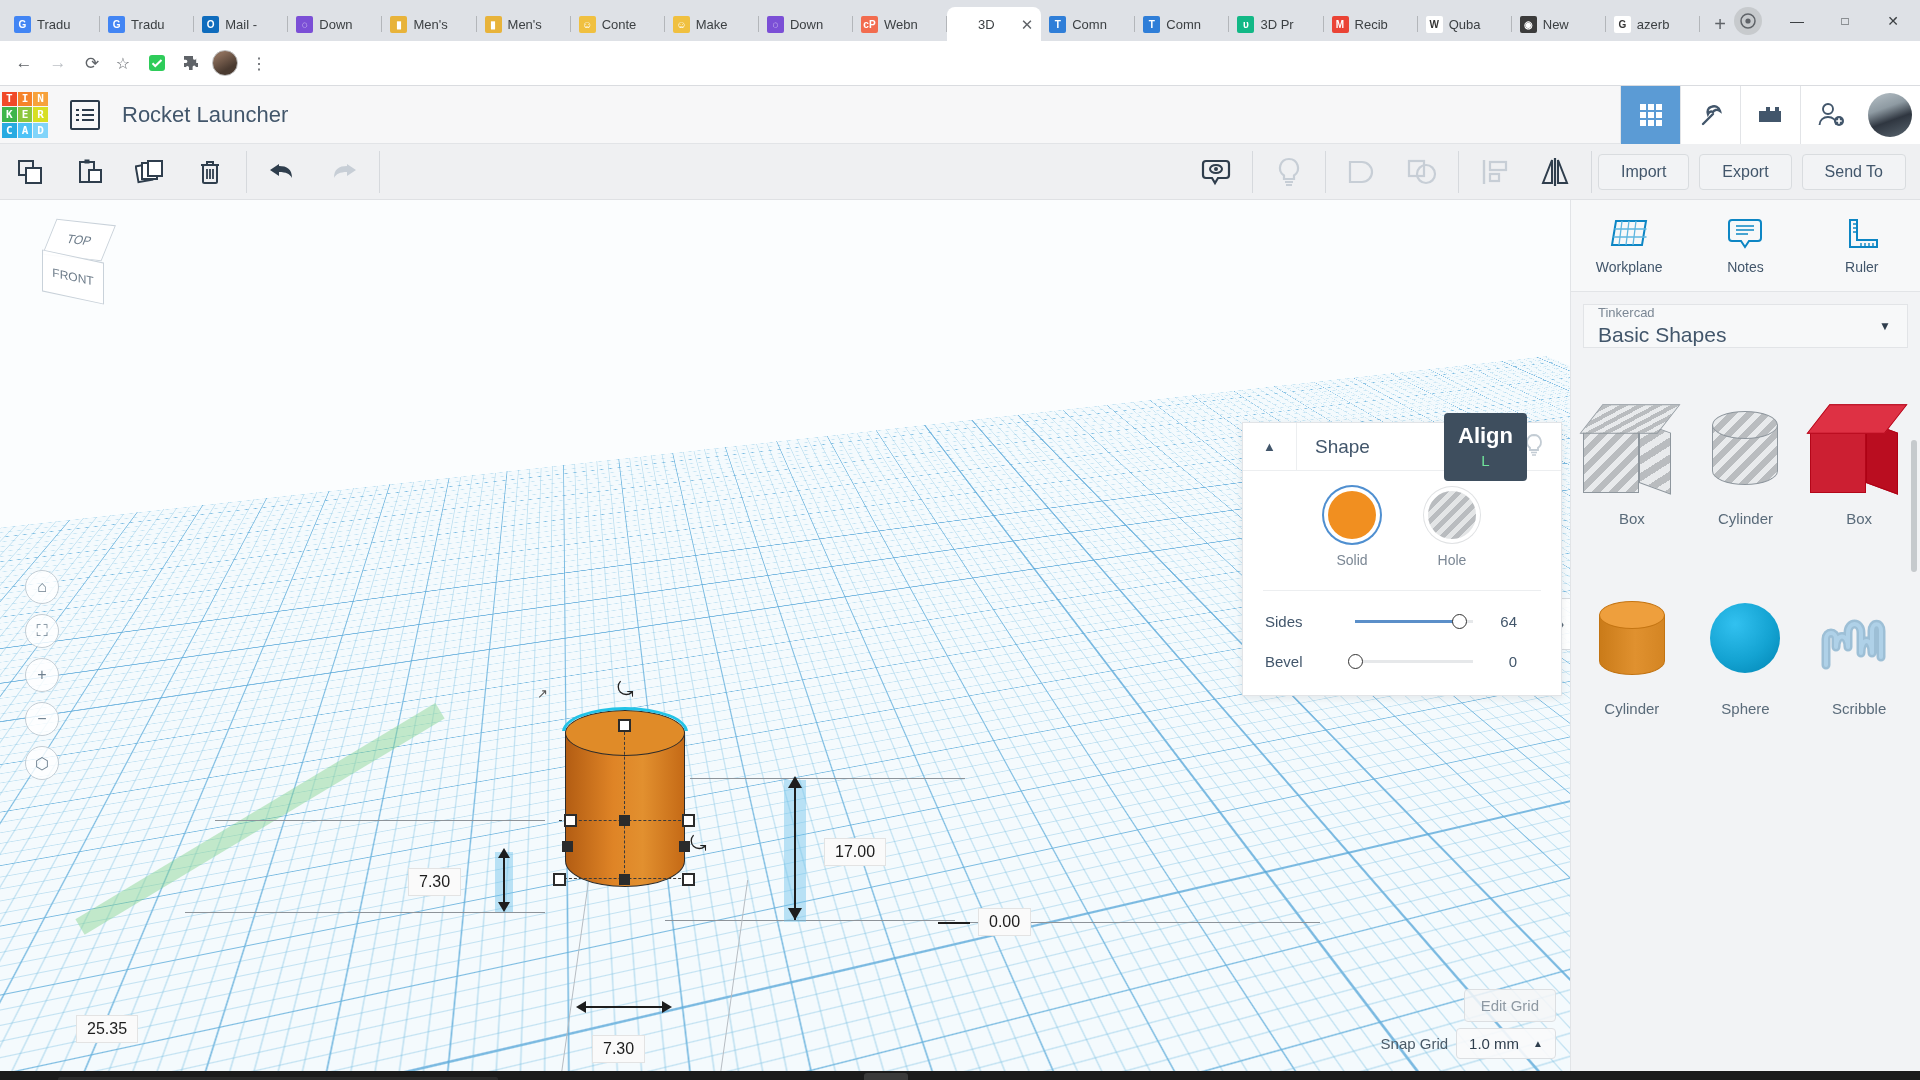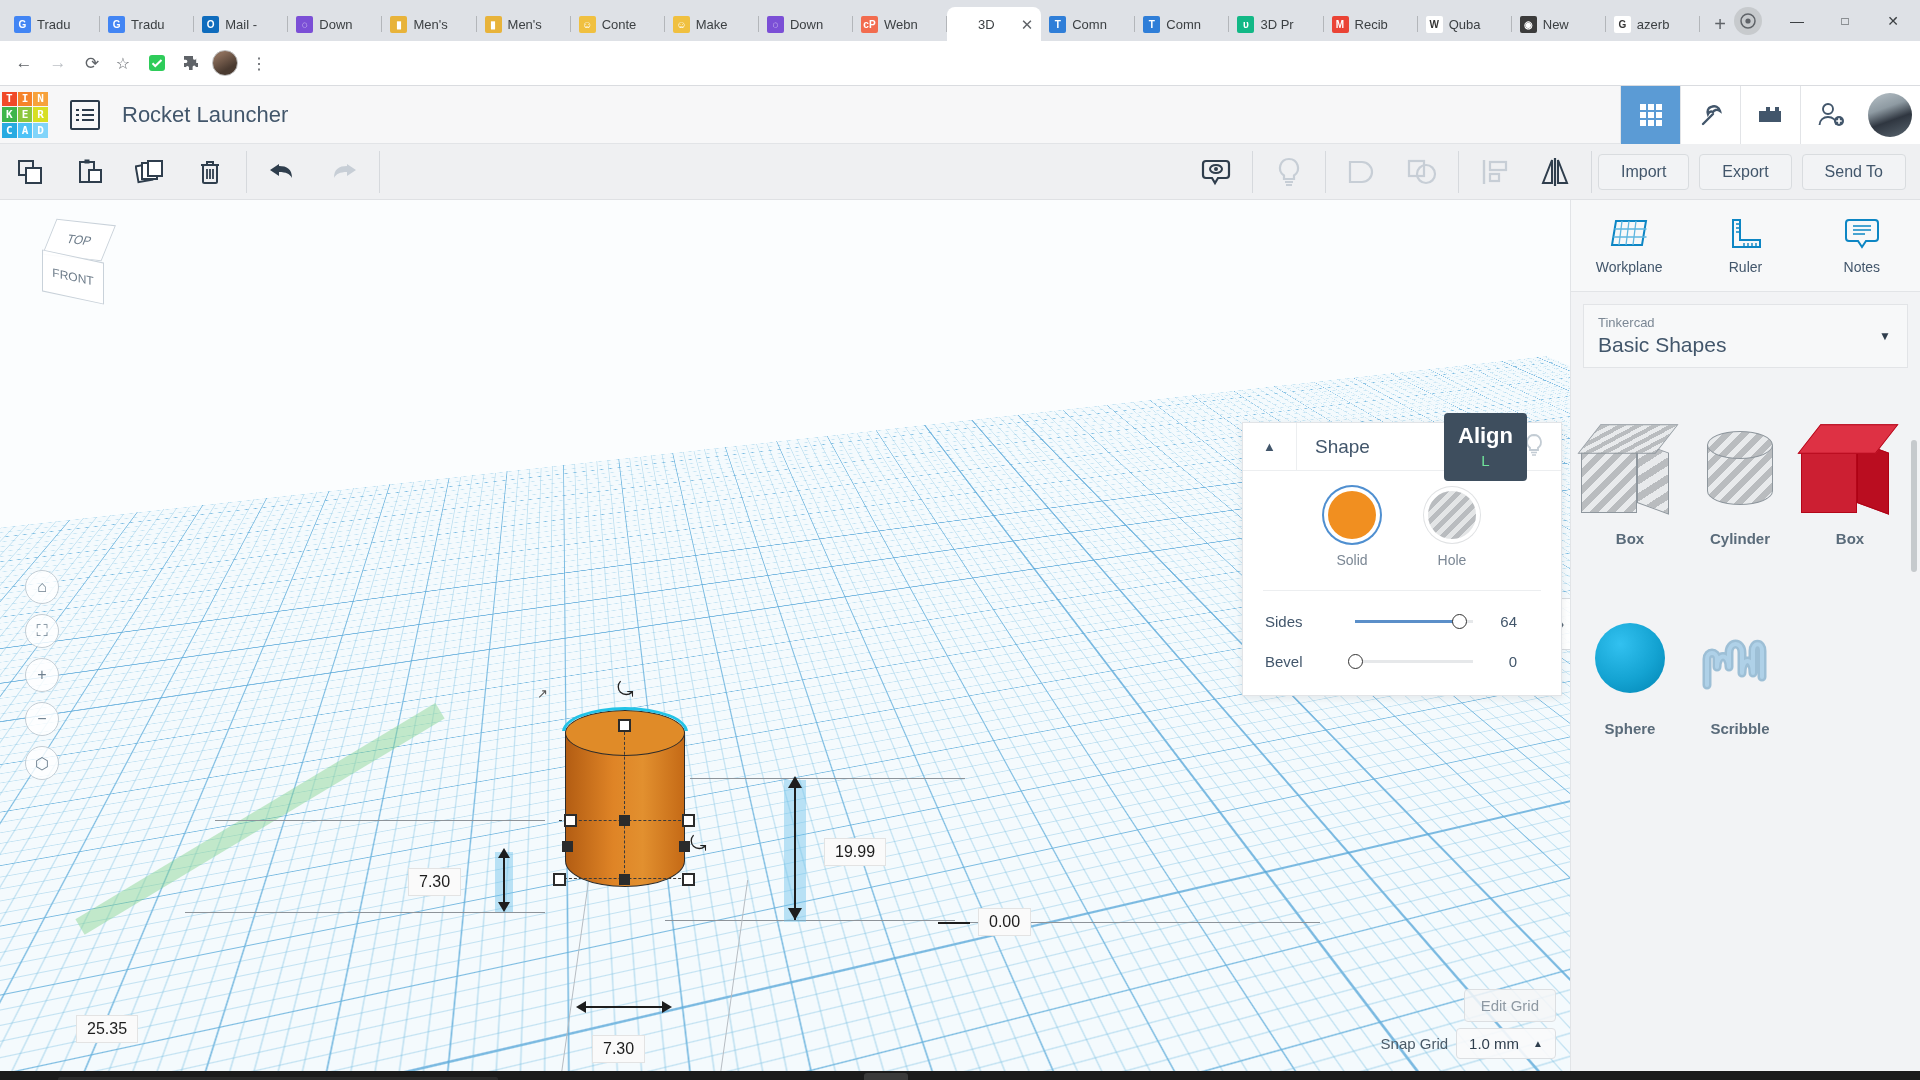--- a/index.html
+++ b/index.html
@@ -328,32 +328,32 @@
   }
   .panel-tools {
     display: flex; background: #f7f8f9; border-bottom: 1px solid #e2e4e7;
     height: 92px;
   }
   .panel-tool {
     flex: 1; display: flex; flex-direction: column; align-items: center;
     justify-content: center; gap: 8px; color: #42566b; font-size: 14px;
   }
   .dropdown {
-    margin: 12px; padding: 10px 14px; background: #f7f8f9;
+    margin: 12px; padding: 0 14px; background: #f7f8f9;
     border: 1px solid #e2e4e7; border-radius: 0; position: relative;
   }
   .dd-sub { font-size: 13px; color: #7b8794; }
   .dd-main { font-size: 21px; color: #42566b; margin-top: 3px; }
   .dd-caret {
     position: absolute; right: 16px; top: 50%; transform: translateY(-50%);
     font-size: 12px; color: #2f3e4d;
   }
   .shape-grid {
-    flex: 1; display: grid; grid-template-columns: 1fr 1fr 1fr 1fr;
-    padding: 8px 4px; align-content: start; overflow: hidden; font-weight: bold;
+    flex: 1; display: grid; grid-template-columns: 1fr 1fr 1fr;
+    padding: 8px 4px; align-content: start; overflow: hidden;
   }
   .shape-cell {
     display: flex; flex-direction: column; align-items: center;
     justify-content: center; height: 190px; gap: 6px;
   }
   .shape-name { font-size: 15px; color: #5a6b7a; }
   .panel-scroll {
     position: absolute; right: 3px; top: 240px; width: 6px; height: 132px;
     background: #c6cacd; border-radius: 3px;
   }
@@ -717,21 +717,21 @@
 
         <div class="rot-arrow" style="left:52px;top:-32px;">⤿</div>
         <div class="rot-arrow" style="left:125px;top:122px;">⤿</div>
         <div class="rot-arrow" style="left:-28px;top:-24px;font-size:13px;color:#555;">↗</div>
       </div>
 
       <div class="dim-bar" style="left:784px;top:580px;width:22px;height:142px;"></div>
       <div class="dim-axis" style="left:794px;top:582px;width:2px;height:138px;"></div>
       <div style="position:absolute;left:788px;top:576px;width:0;height:0;border-left:7px solid transparent;border-right:7px solid transparent;border-bottom:12px solid #1d1d1d;"></div>
       <div style="position:absolute;left:788px;top:708px;width:0;height:0;border-left:7px solid transparent;border-right:7px solid transparent;border-top:12px solid #1d1d1d;"></div>
-      <div class="dim-label" style="left:824px;top:638px;">19.99</div>
+      <div class="dim-label" style="left:824px;top:638px;">17.00</div>
 
       <div class="dim-bar" style="left:495px;top:652px;width:18px;height:60px;"></div>
       <div class="dim-axis" style="left:503px;top:654px;width:2px;height:56px;"></div>
       <div style="position:absolute;left:498px;top:648px;width:0;height:0;border-left:6px solid transparent;border-right:6px solid transparent;border-bottom:10px solid #1d1d1d;"></div>
       <div style="position:absolute;left:498px;top:702px;width:0;height:0;border-left:6px solid transparent;border-right:6px solid transparent;border-top:10px solid #1d1d1d;"></div>
       <div class="dim-label" style="left:408px;top:668px;">7.30</div>
 
       <div class="dim-axis" style="left:582px;top:806px;width:86px;height:2px;"></div>
       <div style="position:absolute;left:576px;top:801px;width:0;height:0;border-top:6px solid transparent;border-bottom:6px solid transparent;border-right:10px solid #1d1d1d;"></div>
       <div style="position:absolute;left:662px;top:801px;width:0;height:0;border-top:6px solid transparent;border-bottom:6px solid transparent;border-left:10px solid #1d1d1d;"></div>
@@ -808,32 +808,32 @@
   <div class="shapes-panel">
     <div class="panel-tools">
       <div class="panel-tool">
         <svg width="42" height="34" viewBox="0 0 42 34">
           <path d="M8 4h30l-4 24H4z" fill="none" stroke="#0d86c4" stroke-width="2"></path>
           <path d="M14 4l-3 24M21 4l-3 24M28 4l-3 24M6.5 12h32M5.5 20h33" stroke="#5fb6e0" stroke-width="1.3"></path>
         </svg>
         <span>Workplane</span>
       </div>
       <div class="panel-tool">
+        <svg width="38" height="34" viewBox="0 0 38 34">
+          <path d="M6 3h26a3 3 0 0 1 3 3v15a3 3 0 0 1-3 3h-9l-4 6-4-6H6a3 3 0 0 1-3-3V6a3 3 0 0 1 3-3z" fill="none" stroke="#0d86c4" stroke-width="2"></path>
+          <path d="M10 9h18M10 13h18M10 17h12" stroke="#0d86c4" stroke-width="1.6"></path>
+        </svg>
+        <span>Notes</span>
+      </div>
+      <div class="panel-tool">
         <svg width="40" height="34" viewBox="0 0 40 34">
           <path d="M8 3h7v20h20v7H8z" fill="none" stroke="#0d86c4" stroke-width="2"></path>
           <path d="M11 7h4M11 11h4M11 15h4M19 26v4M23 26v4M27 26v4M31 26v4" stroke="#0d86c4" stroke-width="1.4"></path>
         </svg>
         <span>Ruler</span>
-      </div>
-      <div class="panel-tool">
-        <svg width="38" height="34" viewBox="0 0 38 34">
-          <path d="M6 3h26a3 3 0 0 1 3 3v15a3 3 0 0 1-3 3h-9l-4 6-4-6H6a3 3 0 0 1-3-3V6a3 3 0 0 1 3-3z" fill="none" stroke="#0d86c4" stroke-width="2"></path>
-          <path d="M10 9h18M10 13h18M10 17h12" stroke="#0d86c4" stroke-width="1.6"></path>
-        </svg>
-        <span>Notes</span>
       </div>
     </div>
 
     <div class="dropdown">
       <div class="dd-sub">Tinkercad</div>
       <div class="dd-main">Basic Shapes</div>
       <div class="dd-caret">▼</div>
     </div>
 
     <div class="shape-grid" id="shape-grid">

